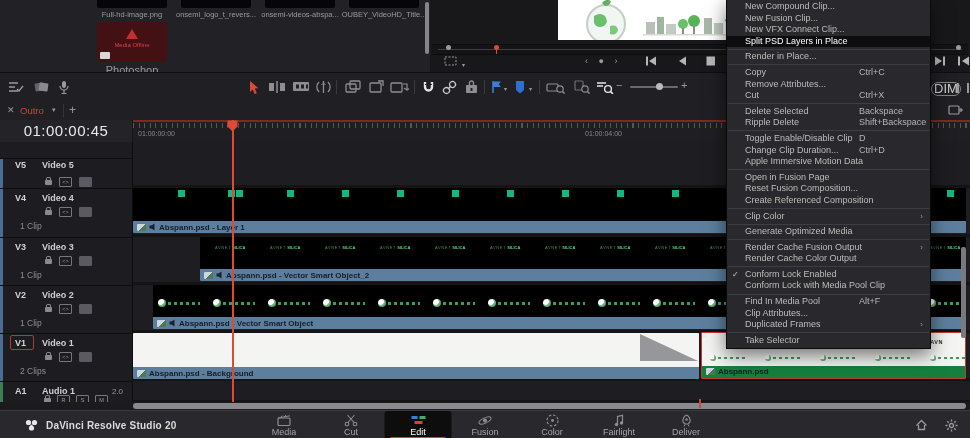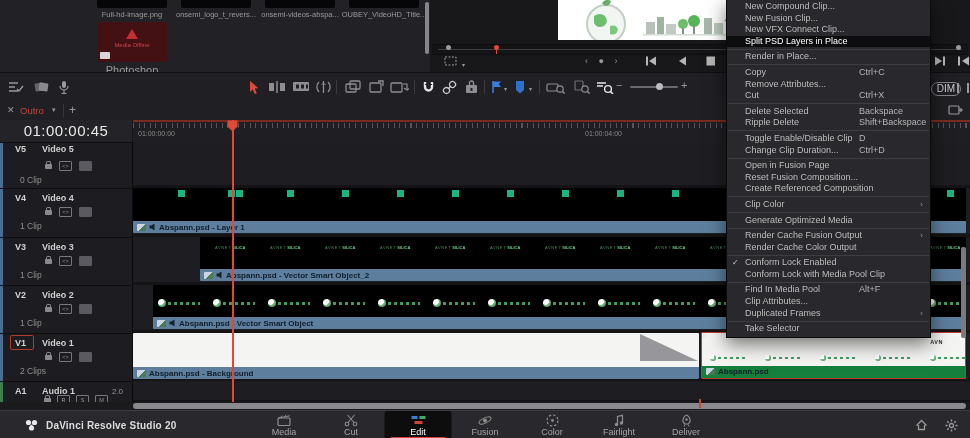--- a/index.html
+++ b/index.html
@@ -38,21 +38,21 @@
 
   
   .toolbar{left:0;top:72px;width:970px;height:29px;background:#1f1f24;border-top:1px solid #0e0e10;border-bottom:1px solid #0c0c0e;}
   .ti{position:absolute;top:7px;}
   .tsep{position:absolute;top:7px;width:1px;height:14px;background:#3a3a3f;}
   .chev{font-size:6px;color:#9a9a9a;position:absolute;top:12px;}
   .zoom-slider{position:absolute;left:630px;top:13px;width:48px;height:2px;background:#6a6a6e;border-radius:1px;}
   .zoom-dot{position:absolute;left:26px;top:-3px;width:7px;height:7px;border-radius:50%;background:#bcbcbf;}
   .pm{position:absolute;top:6px;font-size:11px;color:#9a9a9a;}
   .dim-pill{position:absolute;left:931px;top:9px;width:28px;height:12px;border:1px solid #85858a;border-radius:7px;
-            font-size:10px;color:#cfcfcf;text-align:center;line-height:12px;}
+            font-size:13px;color:#cfcfcf;text-align:center;line-height:12px;}
   .pause-ic{position:absolute;left:957px;top:10px;width:8px;height:10px;border-left:2.5px solid #9a9a9a;border-right:2.5px solid #9a9a9a;}
 
   
   .tabrow{left:0;top:101px;width:970px;height:19px;background:#202024;border-bottom:1px solid #0d0d0f;}
   .tab-close{position:absolute;left:7px;top:4px;font-size:9px;color:#9a9a9a;}
   .tab-label{position:absolute;left:20px;top:4px;font-size:9.5px;color:#c7483a;}
   .tab-chev{position:absolute;left:52px;top:5px;font-size:7px;color:#9a9a9a;}
   .tab-sep{position:absolute;left:63px;top:3px;width:1px;height:13px;background:#36363a;}
   .tab-add{position:absolute;left:69px;top:2px;font-size:12px;color:#9a9a9a;}
 
@@ -378,21 +378,21 @@
 
   <div class="abs tl-content"></div>
   <div class="abs ruler">
     <div class="ruler-ticks"></div>
     <span class="ruler-lab" style="left:5px;">01:00:00:00</span>
     <span class="ruler-lab" style="left:452px;">01:00:04:00</span>
   </div>
   <div class="abs tc-display">01:00:00:45</div>
 
   <div class="abs th-col" id="trackHeaders">
-      <div class="th-row" style="top: 0px; height: 46px;">
+      <div class="th-row" style="top: 16px; height: 46px;">
         <div class="strip" style="background: rgb(74, 110, 146);"></div>
         <span class="tid" style="top: 1px;">V5</span>
         <span class="tname" style="top: 1px;">Video 5</span>
         <div class="ticons">
           <span class="lock"></span>
           <span class="tbox">&lt;&gt;</span>
           <span class="tbox fill"></span>
         </div>
         <span class="tcount">0 Clip</span>
       </div>
@@ -753,20 +753,21 @@
       <div class="menu-sep"></div>
       <div class="menu-item"><span>Copy</span><span class="mi-sc">Ctrl+C</span></div>
       <div class="menu-item"><span>Remove Attributes...</span></div>
       <div class="menu-item"><span>Cut</span><span class="mi-sc">Ctrl+X</span></div>
       <div class="menu-sep"></div>
       <div class="menu-item"><span>Delete Selected</span><span class="mi-sc">Backspace</span></div>
       <div class="menu-item"><span>Ripple Delete</span><span class="mi-sc">Shift+Backspace</span></div>
       <div class="menu-sep"></div>
       <div class="menu-item"><span>Toggle Enable/Disable Clip</span><span class="mi-sc">D</span></div>
       <div class="menu-item"><span>Change Clip Duration...</span><span class="mi-sc">Ctrl+D</span></div>
+      <div class="menu-item"><span>Apple Immersive Motion Data</span></div>
       <div class="menu-sep"></div>
       <div class="menu-item"><span>Open in Fusion Page</span></div>
       <div class="menu-item"><span>Reset Fusion Composition...</span></div>
       <div class="menu-item"><span>Create Referenced Composition</span></div>
       <div class="menu-sep"></div>
       <div class="menu-item"><span>Clip Color</span><span class="mi-arrow">›</span></div>
       <div class="menu-sep"></div>
       <div class="menu-item"><span>Generate Optimized Media</span></div>
       <div class="menu-sep"></div>
       <div class="menu-item"><span>Render Cache Fusion Output</span><span class="mi-arrow">›</span></div>

